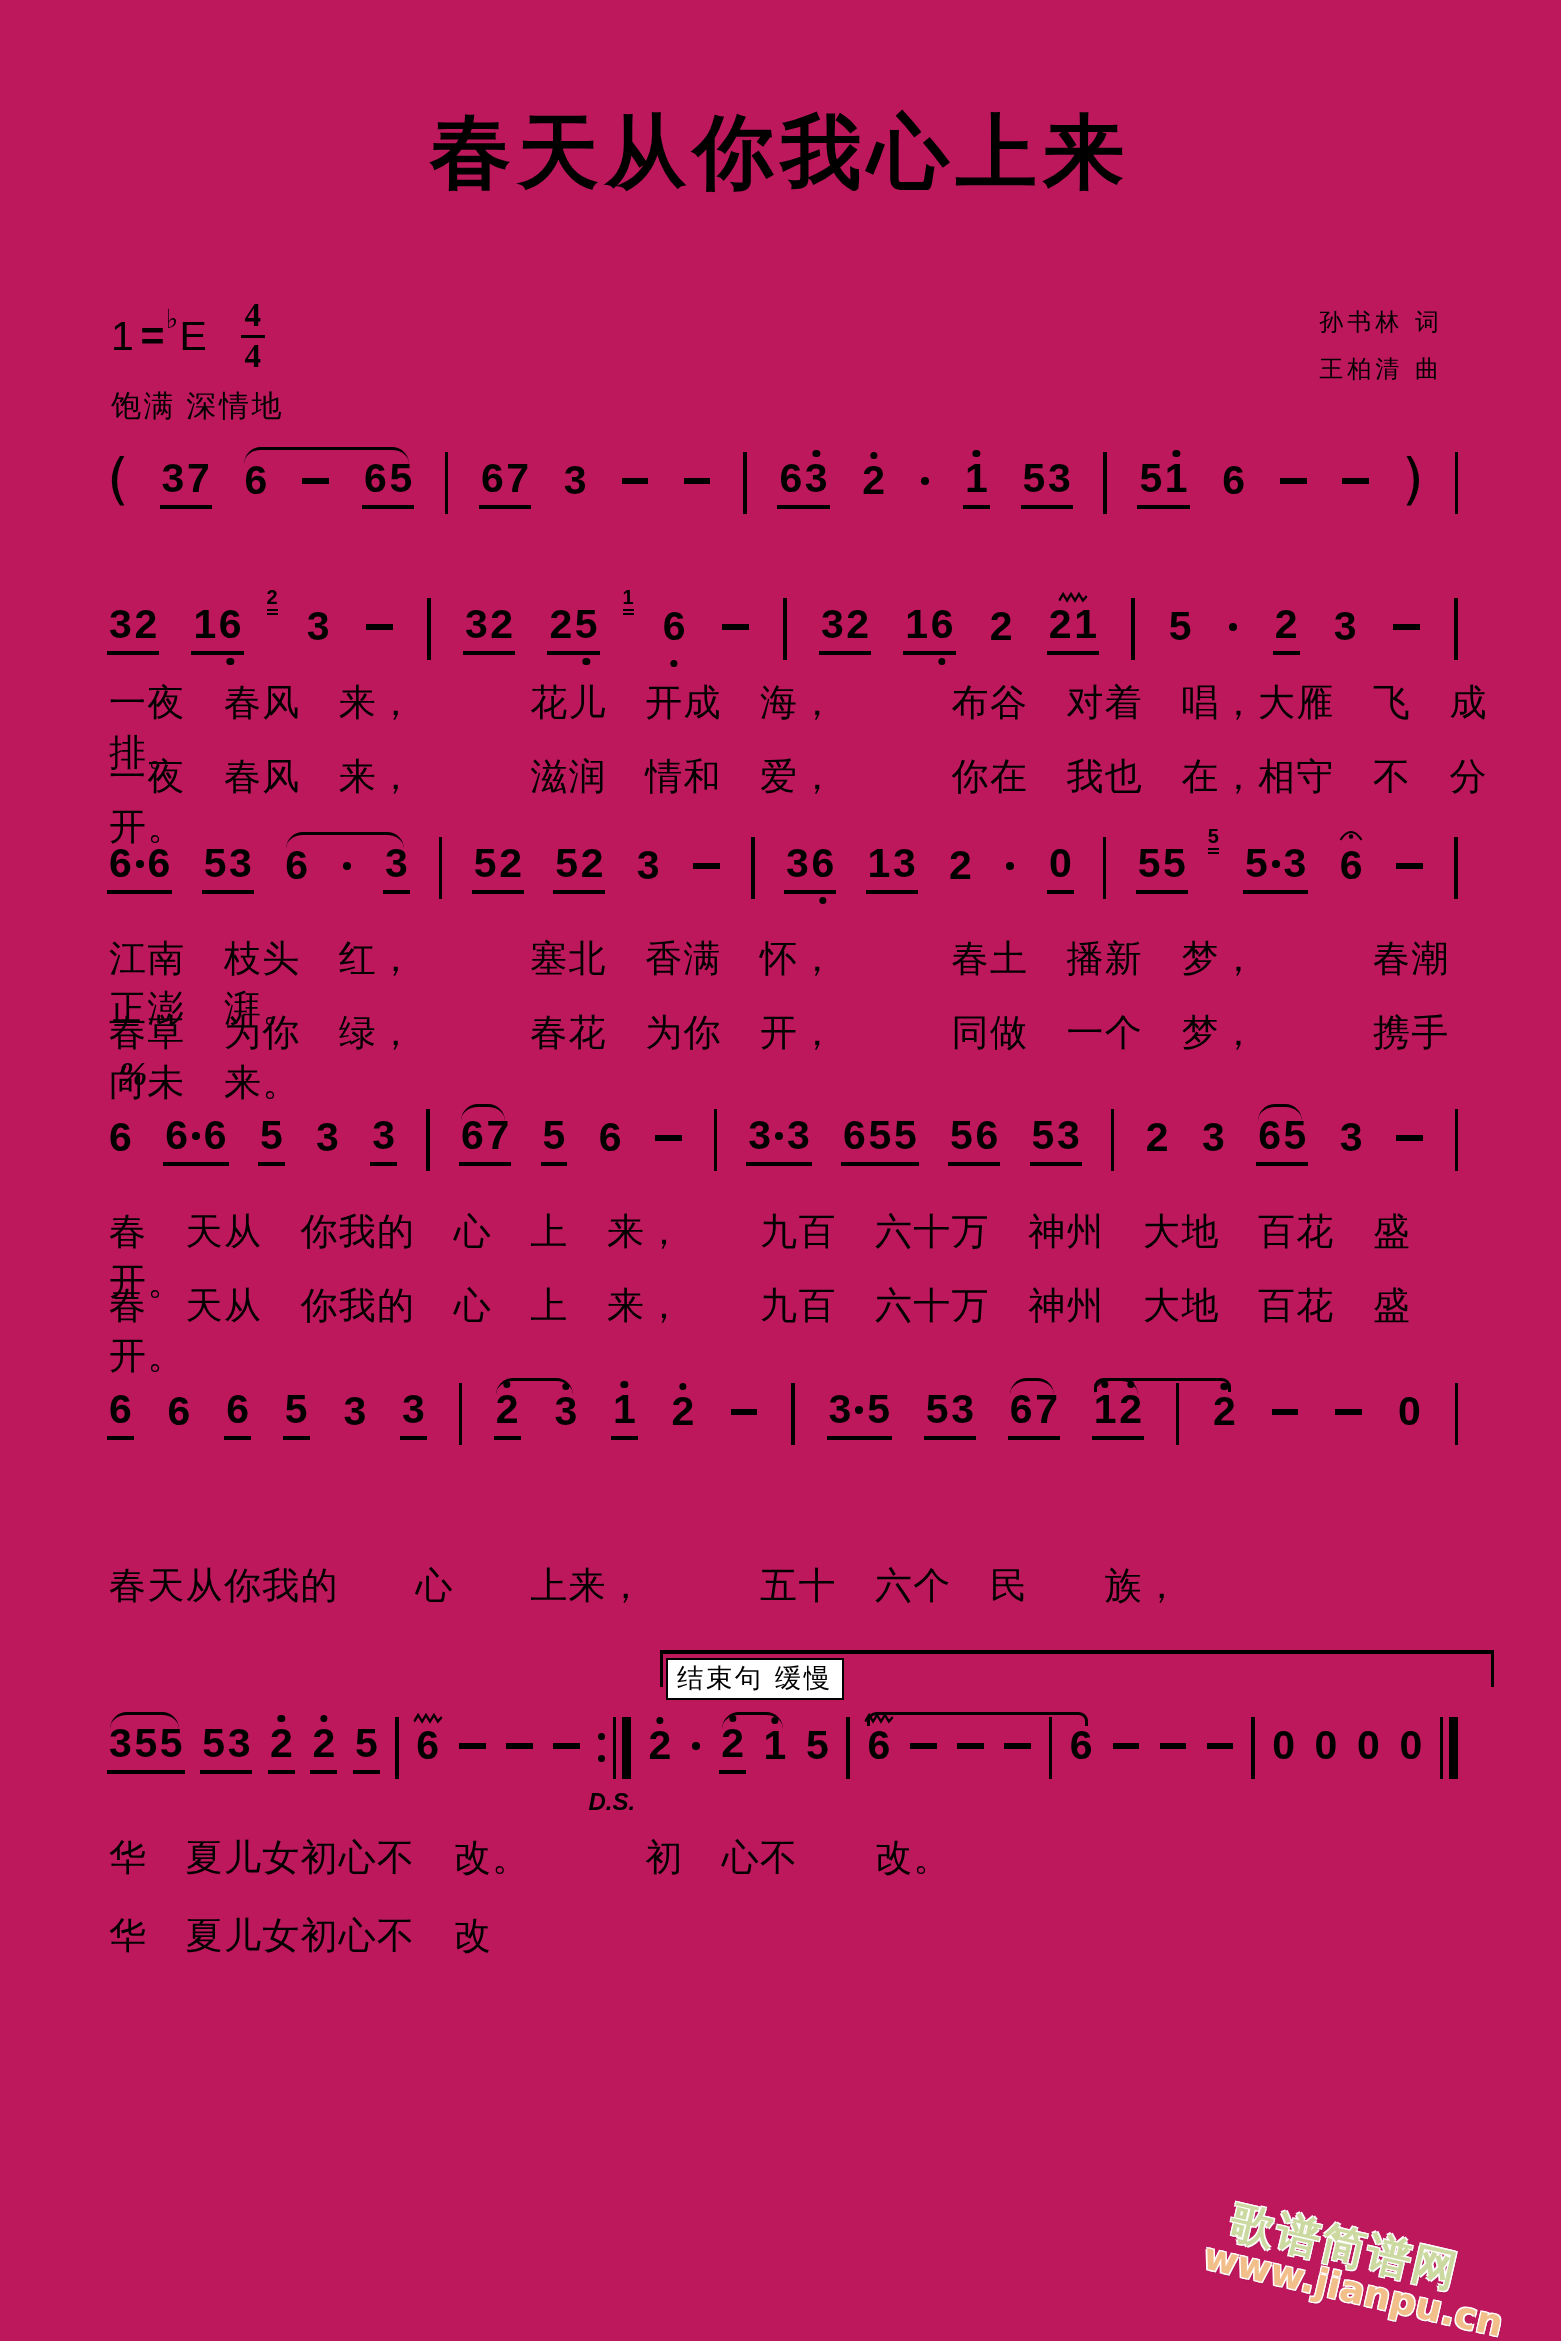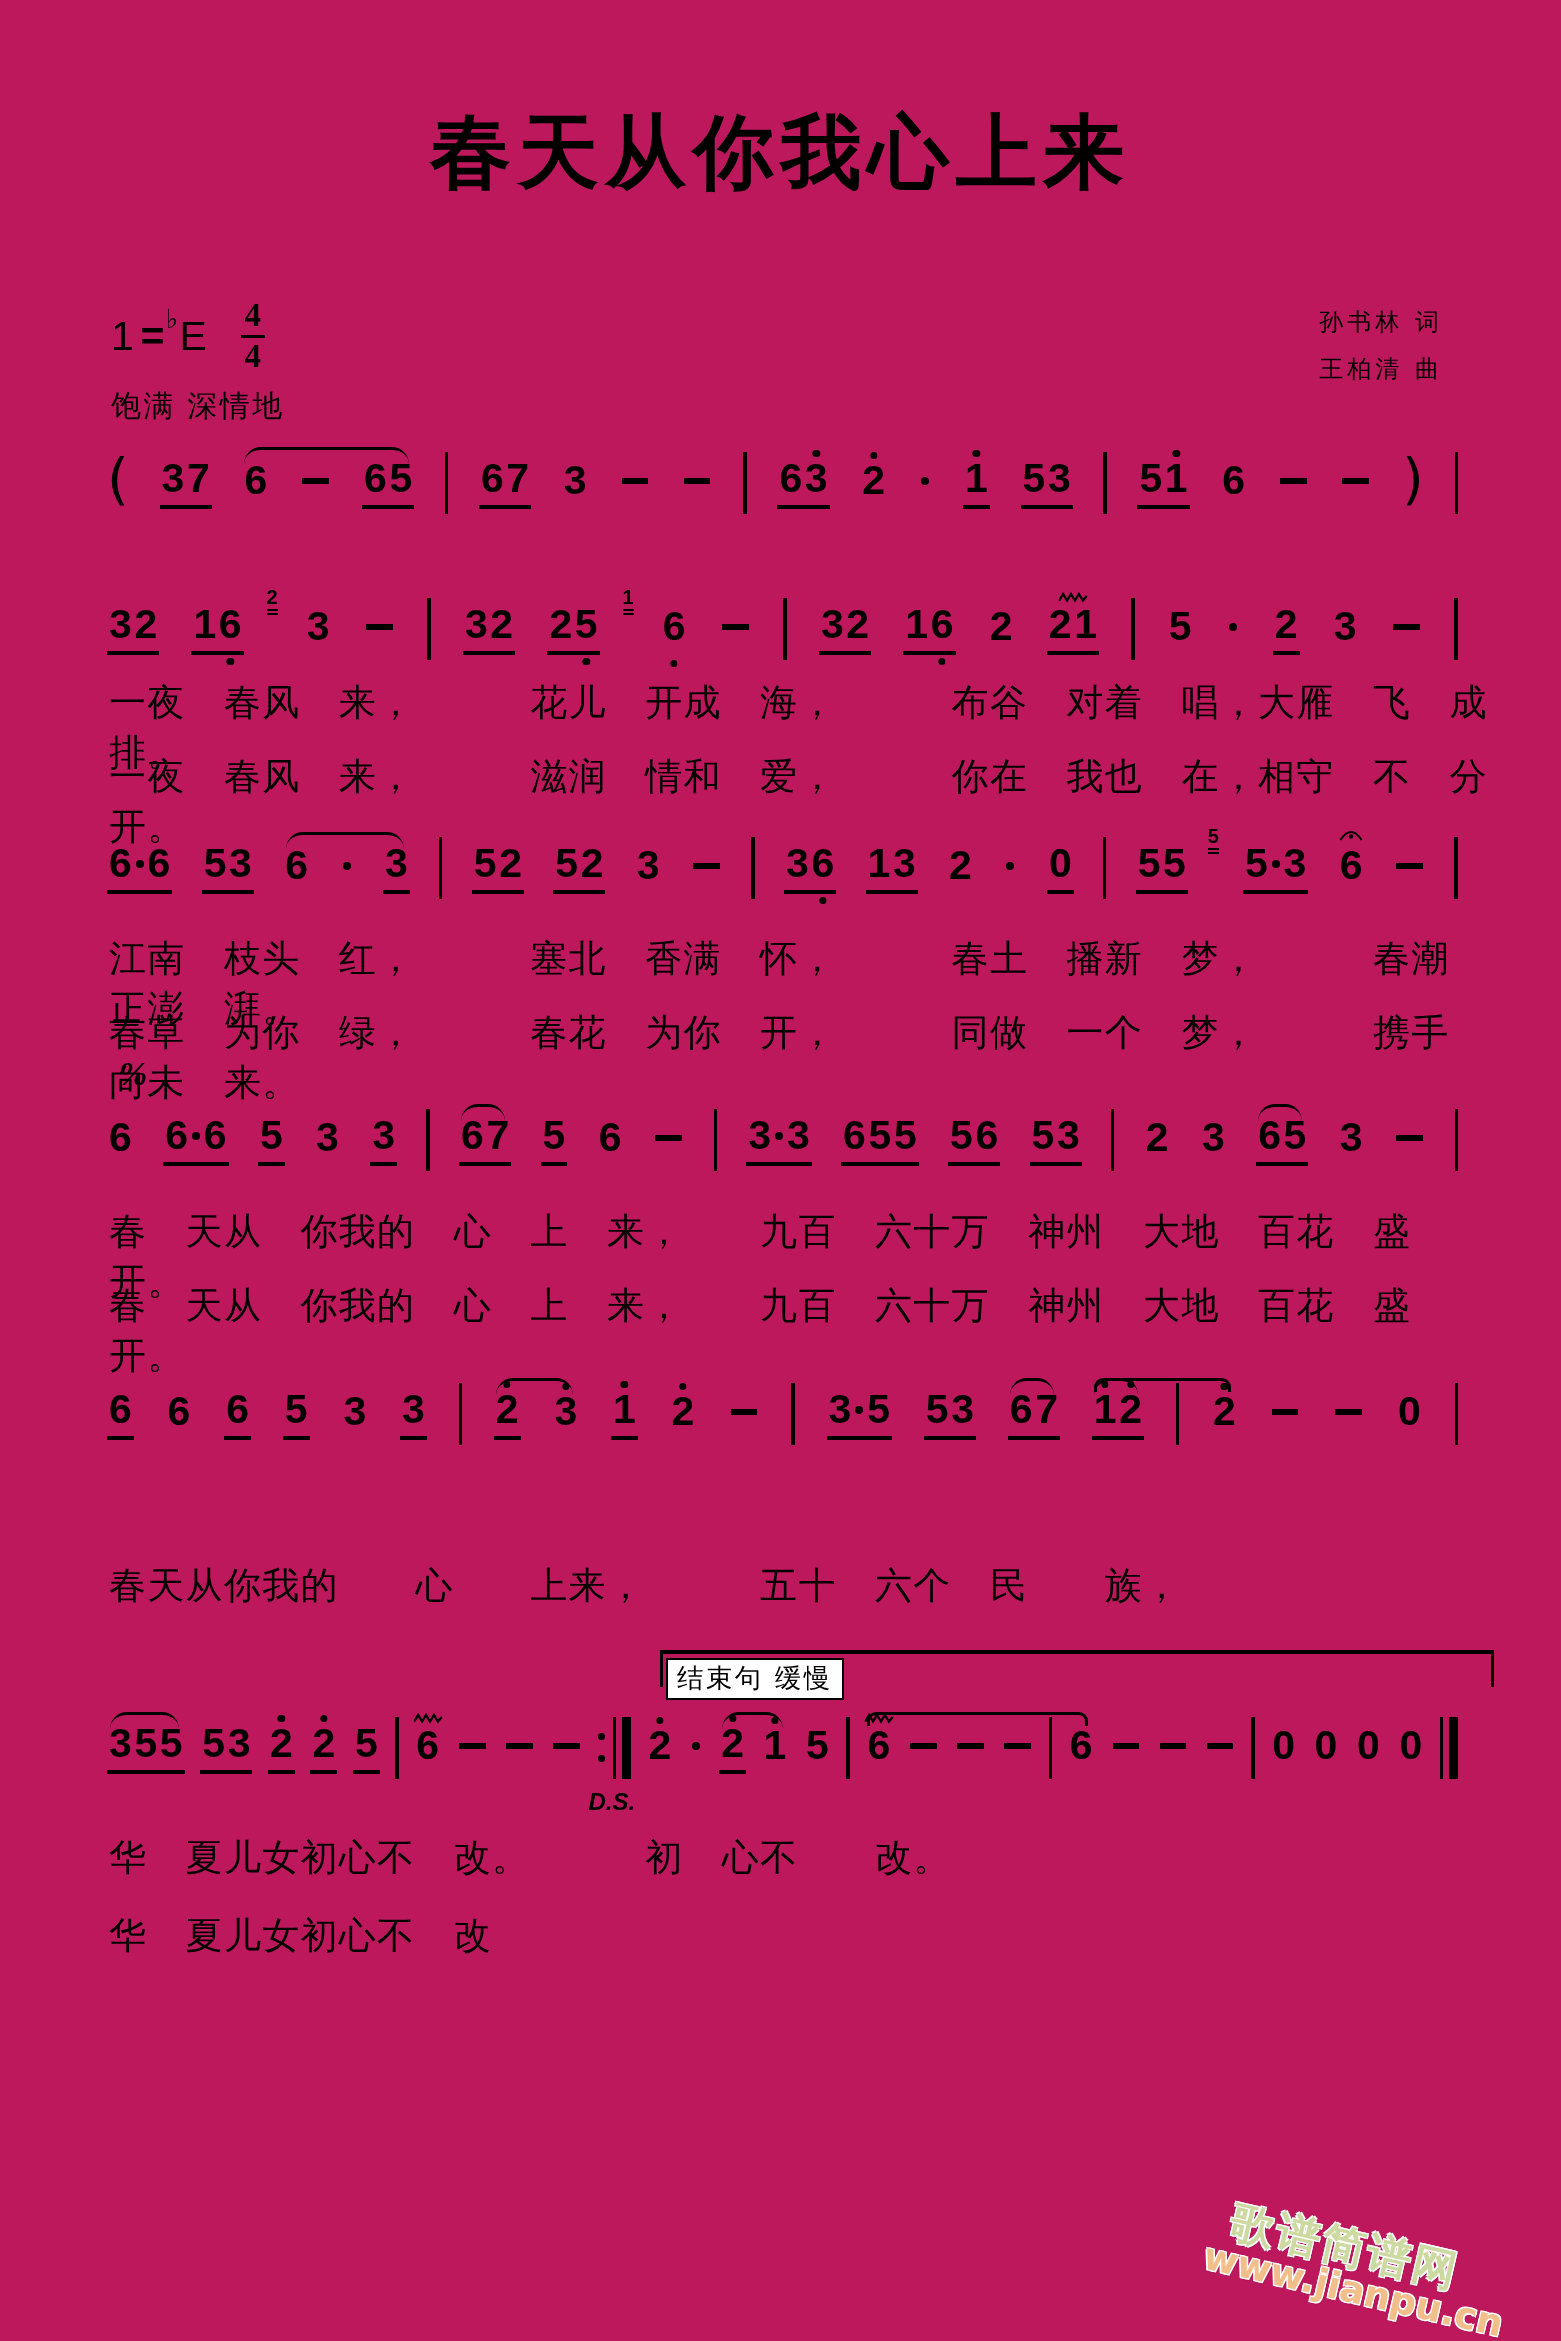--- a/index.html
+++ b/index.html
@@ -10,21 +10,21 @@
   
   .title { position:absolute; top:99px; left:0; right:0; text-align:center;
            font-family:"DejaVu Serif",serif; font-weight:700; font-size:81px; letter-spacing:6.6px; }
   .keyrow { position:absolute; left:111px; top:299px; display:flex; align-items:center;
             font-family:"Liberation Sans",sans-serif; font-size:41px; font-weight:400; }
   .keyrow .keq { margin:0 4px 0 6.6px; font-weight:700; letter-spacing:-2.6px; }
   .keyrow sup { font-size:26.4px; position:relative; top:-17px; margin-right:1.3px; }
   .meter { display:inline-flex; flex-direction:column; align-items:center; margin-left:34px;
            font-size:33px; font-weight:700; line-height:1.0; font-family:"Liberation Serif",serif; }
   .meter .fracbar { width:24px; height:3.3px; background:#000; margin:2.6px 0; }
-  .expr { position:absolute; left:111px; top:386px; font-family:Liberation Sans, sans-serif; font-size:30px; letter-spacing:2.6px; }
+  .expr { position:absolute; left:111px; top:386px; font-family:Liberation Serif, serif; font-size:30px; letter-spacing:2.6px; }
   .credits { position:absolute; right:118px; top:299px; text-align:right;
              font-family:"DejaVu Serif",serif; font-size:24px; line-height:1.95; letter-spacing:4px; }
 
   
   .nrow { position:absolute; left:107px; width:1351px; height:69px;
           display:flex; align-items:center; justify-content:space-between; }
   .nr0{top:448px} .nr1{top:594px} .nr2{top:833px} .nr3{top:1105px} .nr4{top:1379px} .nr5{top:1713px}
   .tok { position:relative; display:inline-flex; align-items:center; }
   .dg  { font-family:"Liberation Sans",sans-serif; font-weight:700; font-size:41px;
          display:inline-flex; align-items:flex-end; padding:0 0.7px 4px; }

